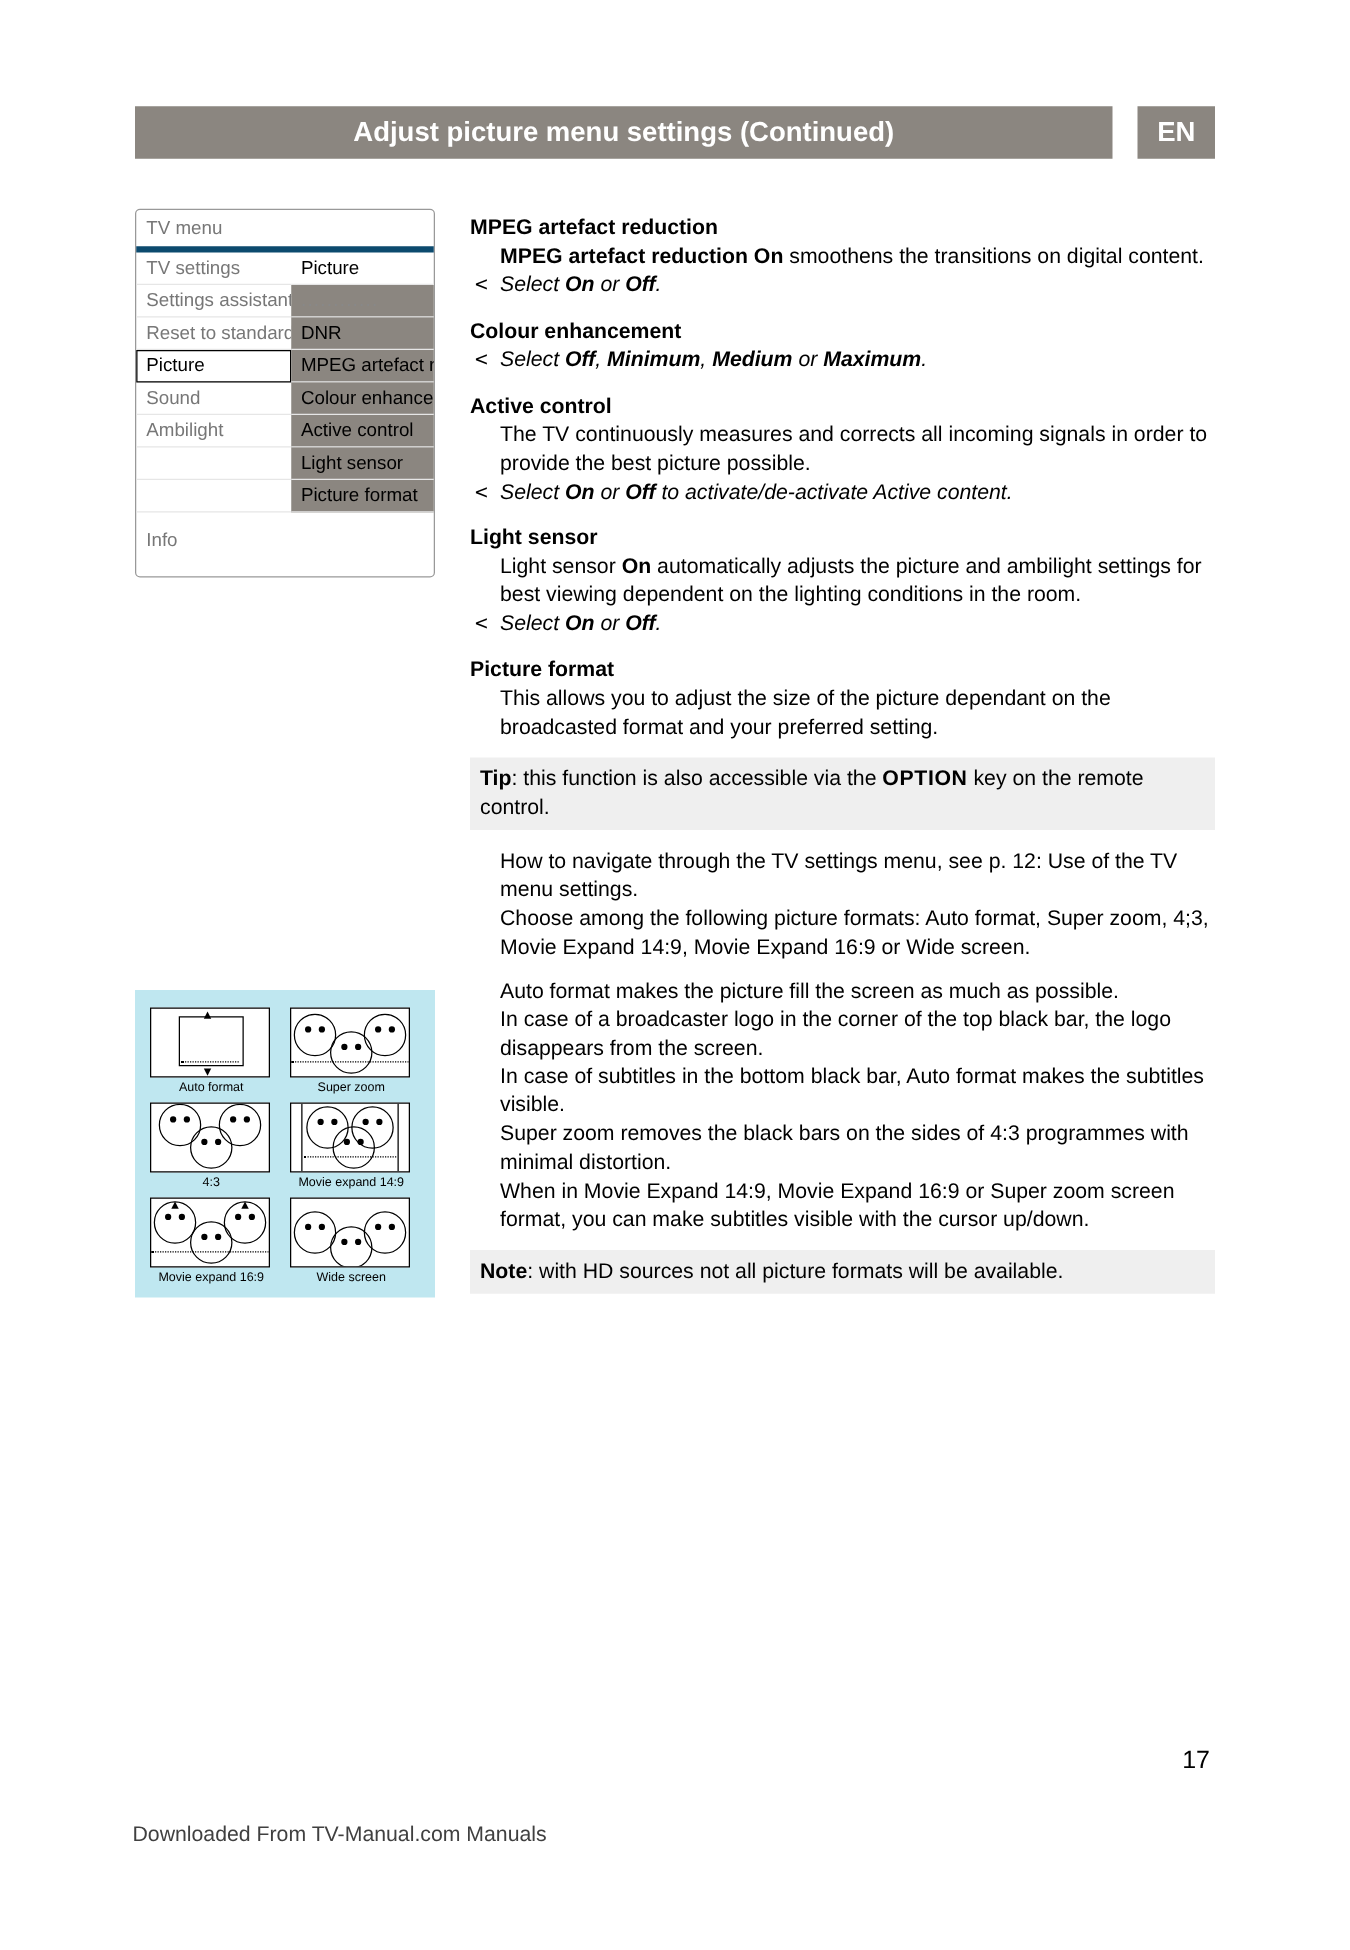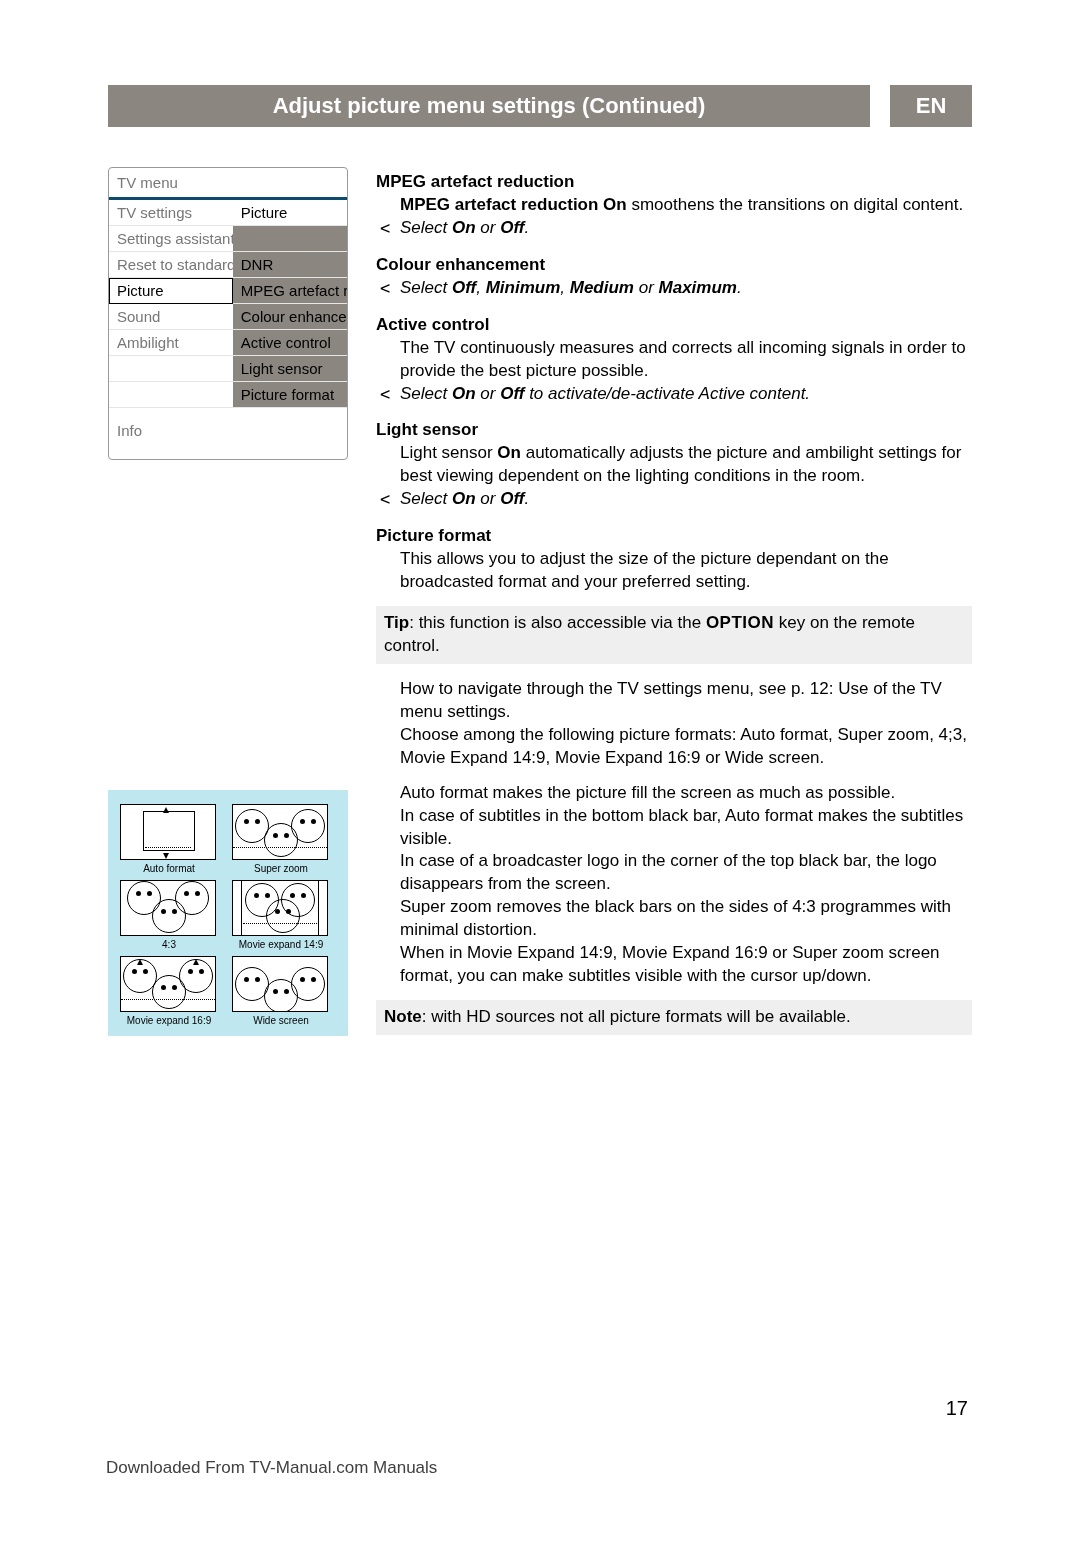--- a/index.html
+++ b/index.html
@@ -25,21 +25,21 @@
   .title-main {
     flex: 1;
     background: #8b8680;
     color: #fff;
     font-weight: bold;
     font-size: 22px;
     padding: 8px 0;
     text-align: center;
   }
   .title-lang {
-    width: 82px;
+    width: 62px;
     background: #8b8680;
     color: #fff;
     font-weight: bold;
     font-size: 22px;
     padding: 8px 0;
     text-align: center;
   }
   .content {
     display: flex;
     gap: 28px;
@@ -56,21 +56,21 @@
   
   .tv-menu-box {
     border: 1px solid #999;
     border-radius: 4px;
     font-size: 15px;
     color: #777;
     background: #fff;
   }
   .tv-menu-header {
     padding: 6px 8px;
-    border-bottom: 3px solid #0c4a6e;
+    border-bottom: 5px solid #0c4a6e;
   }
   .tv-menu-grid {
     display: flex;
   }
   .tv-menu-colA, .tv-menu-colB {
     display: flex;
     flex-direction: column;
   }
   .tv-menu-colA { width: 52%; }
   .tv-menu-colB { width: 48%; }
@@ -291,22 +291,22 @@
       <div class="body-text para">This allows you to adjust the size of the picture dependant on the broadcasted format and your preferred setting.</div>
 
       <div class="info-box">
         <b class="kw">Tip</b><span>: this function is also accessible via the </span><span class="option-key">OPTION</span><span> key on the remote control.</span>
       </div>
 
       <div class="body-text">How to navigate through the TV settings menu, see p. 12: Use of the TV menu settings.</div>
       <div class="body-text para">Choose among the following picture formats: Auto format, Super zoom, 4;3, Movie Expand 14:9, Movie Expand 16:9 or Wide screen.</div>
 
       <div class="body-text">Auto format makes the picture fill the screen as much as possible.</div>
+      <div class="body-text">In case of a broadcaster logo in the corner of the top black bar, the logo disappears from the screen.</div>
       <div class="body-text">In case of subtitles in the bottom black bar, Auto format makes the subtitles visible.</div>
-      <div class="body-text">In case of a broadcaster logo in the corner of the top black bar, the logo disappears from the screen.</div>
       <div class="body-text">Super zoom removes the black bars on the sides of 4:3 programmes with minimal distortion.</div>
       <div class="body-text para">When in Movie Expand 14:9, Movie Expand 16:9 or Super zoom screen format, you can make subtitles visible with the cursor up/down.</div>
 
       <div class="info-box">
         <b class="kw">Note</b><span>: with HD sources not all picture formats will be available.</span>
       </div>
 
     </div>
   </div>
 

